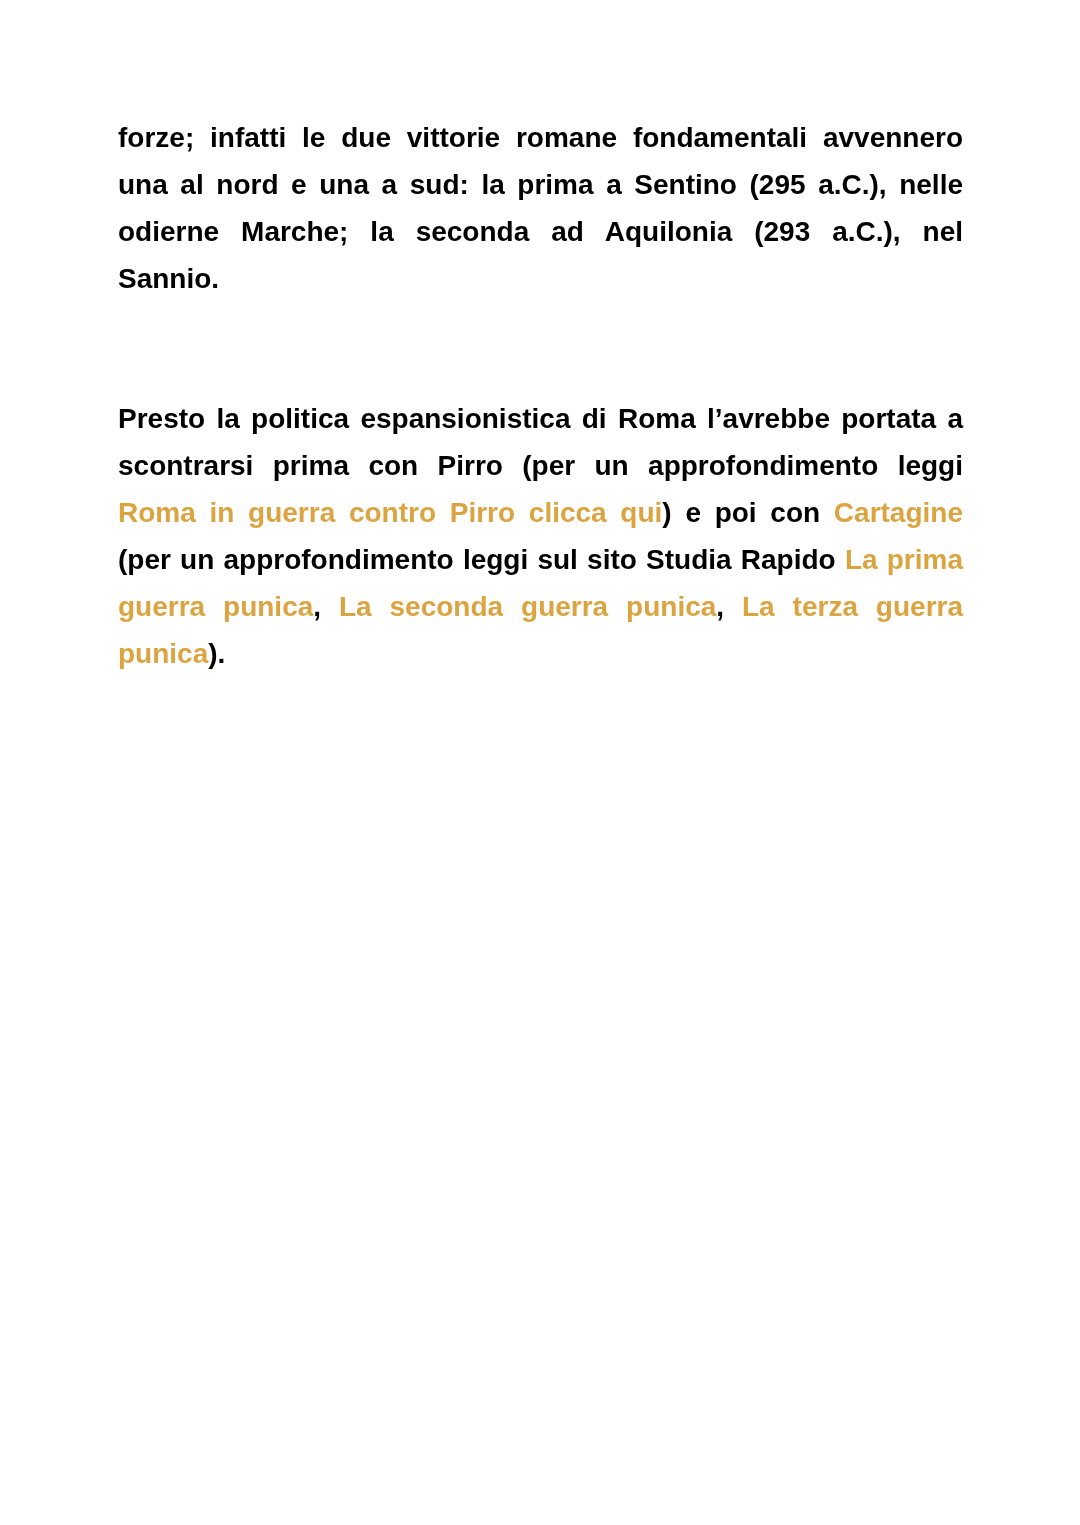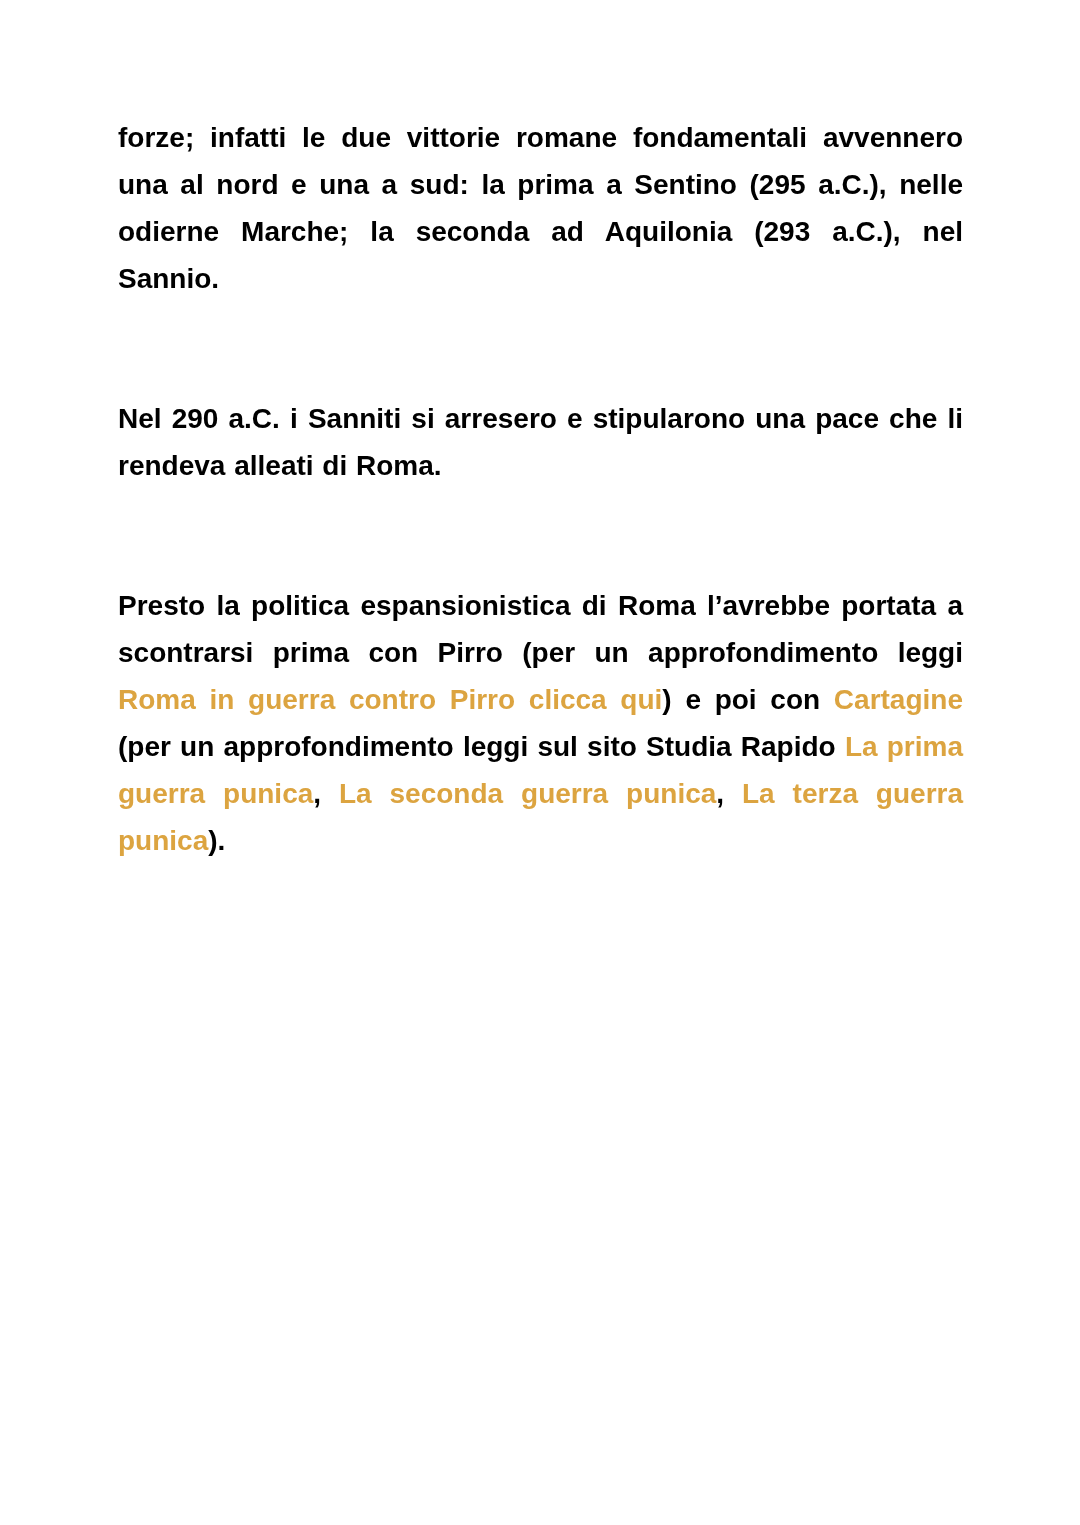--- a/index.html
+++ b/index.html
@@ -39,16 +39,15 @@
     color: #DCA440;
     cursor: pointer;
   }
 </style>
 </head>
 <body>
 
 <div class="page">
   <div class="content" id="content">
       <p><span>forze; infatti le due vittorie romane fondamentali avvennero una al nord e una a sud: la prima a Sentino (295 a.C.), nelle odierne Marche; la seconda ad Aquilonia (293 a.C.), nel Sannio.</span></p>
-      <p><span>Nel 290 a.C. i Sanniti si arresero e stipularono una pace che li rendeva alleati di Roma.</span></p>
       <p><span>Presto la politica espansionistica di Roma l’avrebbe portata a scontrarsi prima con Pirro (per un approfondimento leggi </span><span class="link">Roma in guerra contro Pirro clicca qui</span><span>) e poi con </span><span class="link">Cartagine</span><span> (per un approfondimento leggi sul sito Studia Rapido </span><span class="link">La prima guerra punica</span><span>, </span><span class="link">La seconda guerra punica</span><span>, </span><span class="link">La terza guerra punica</span><span>).</span></p>
     </div>
 </div>
 
 </body></html>

